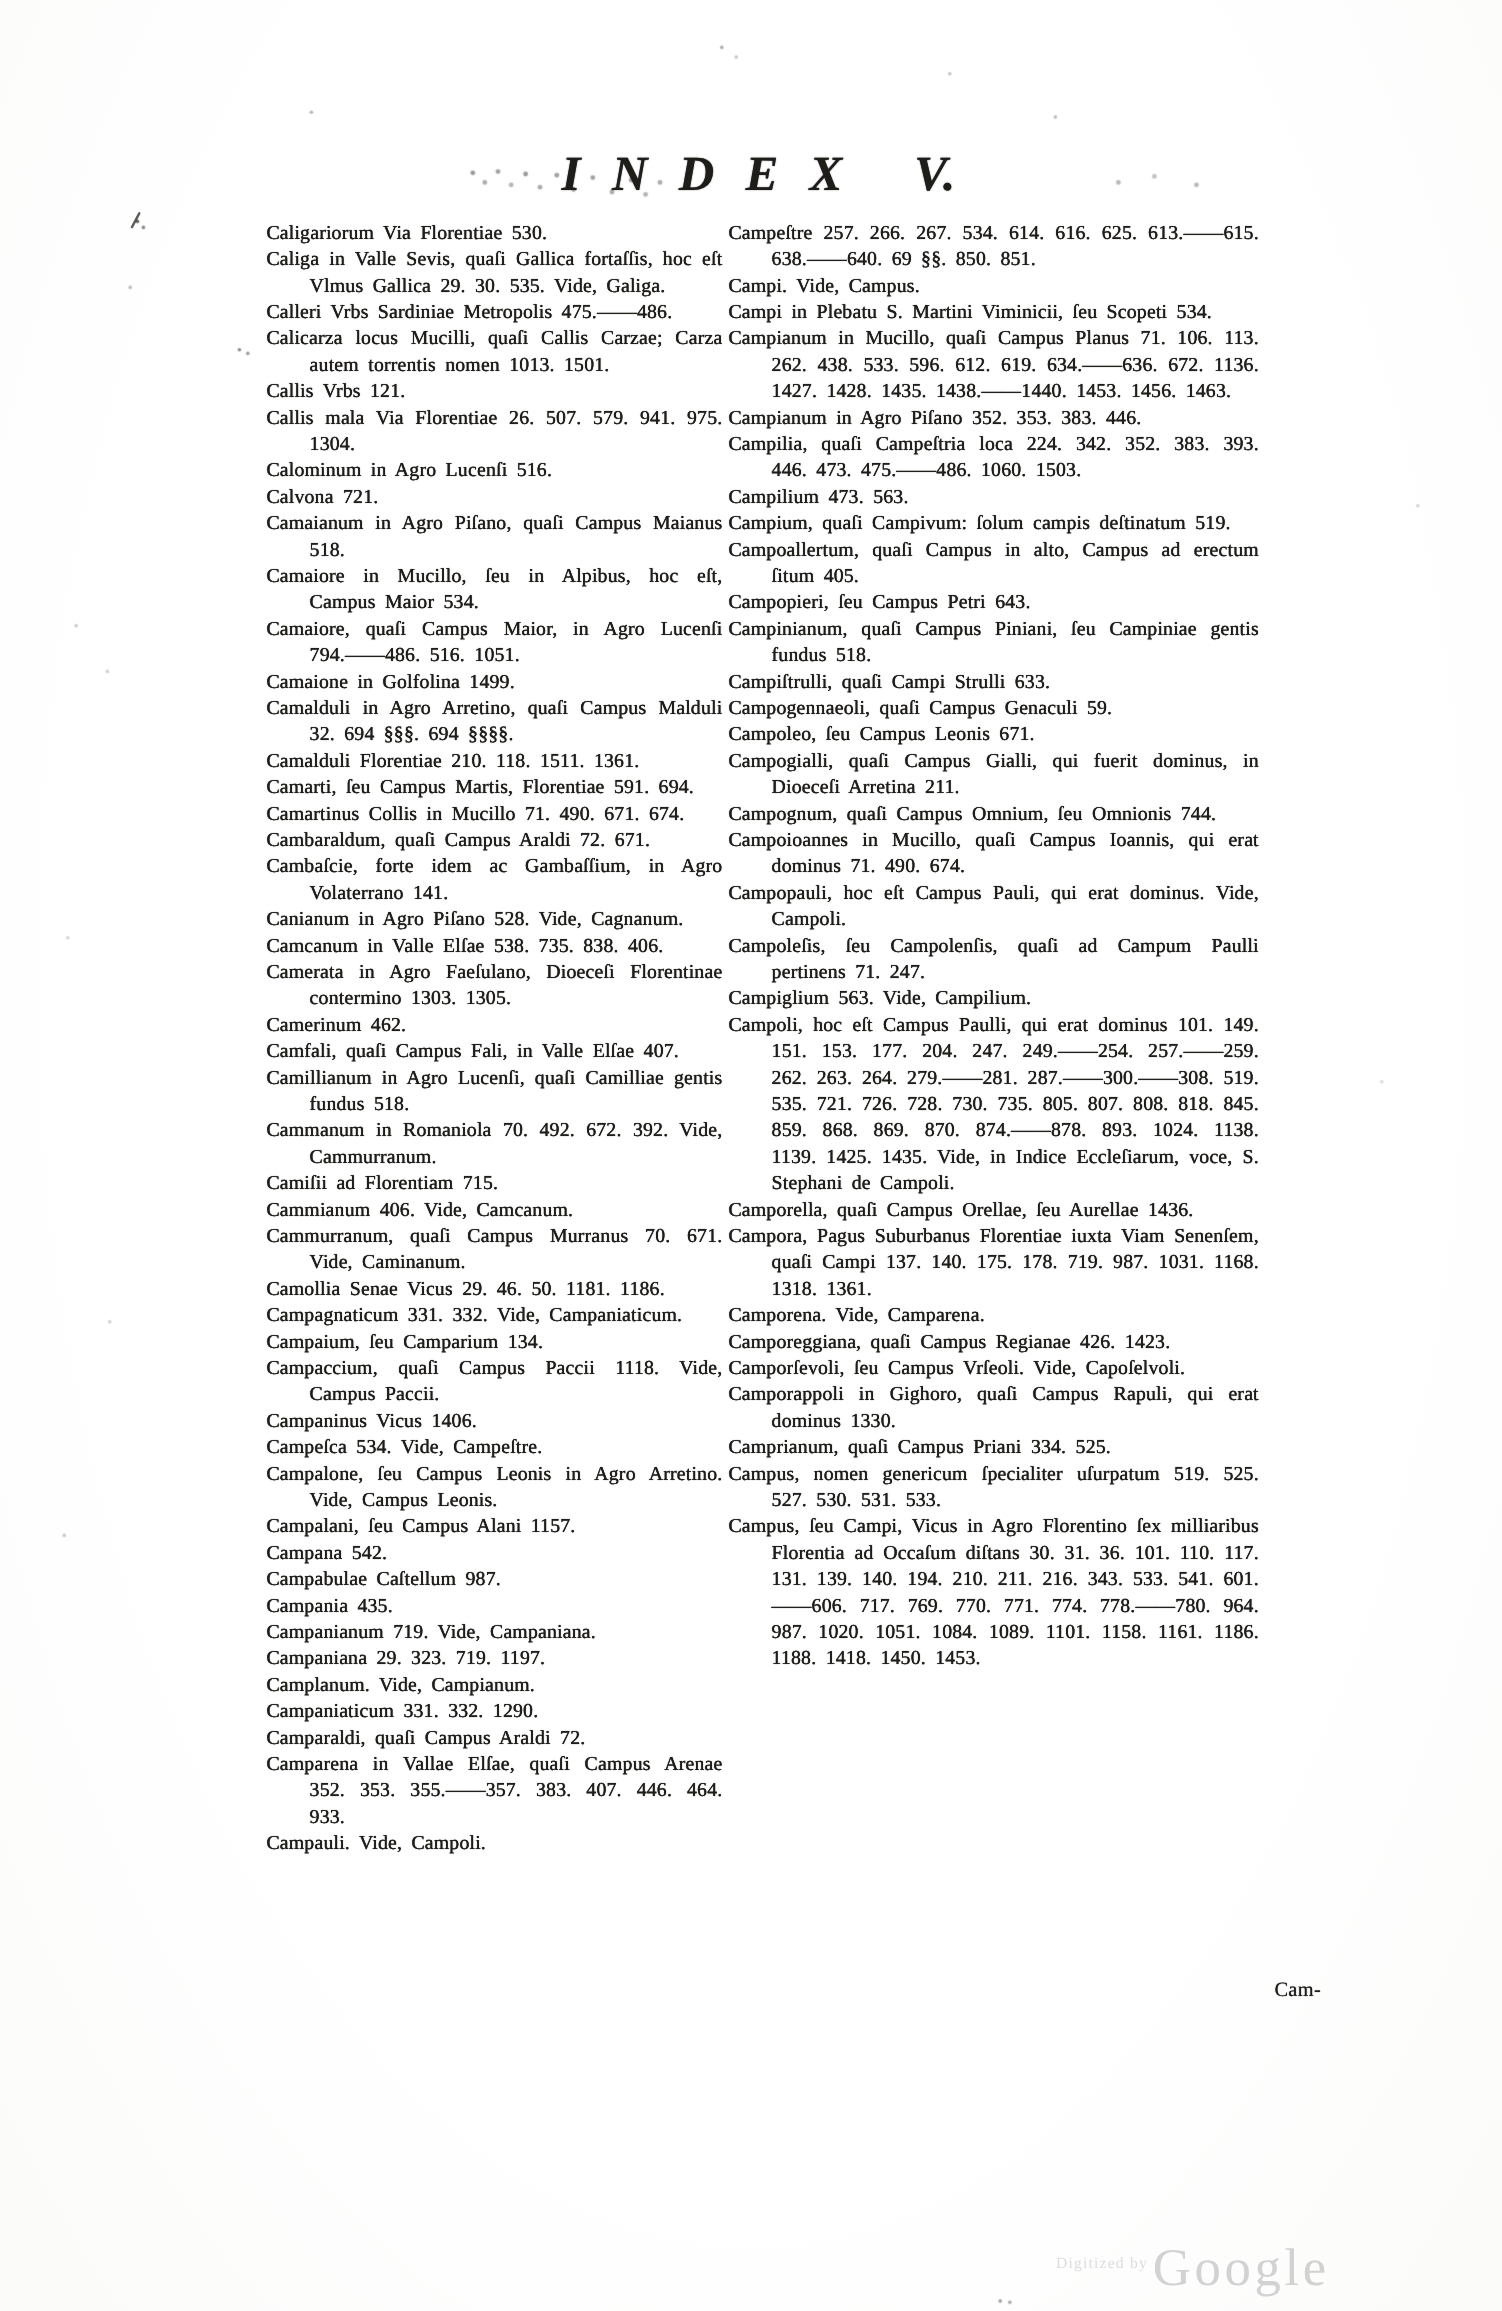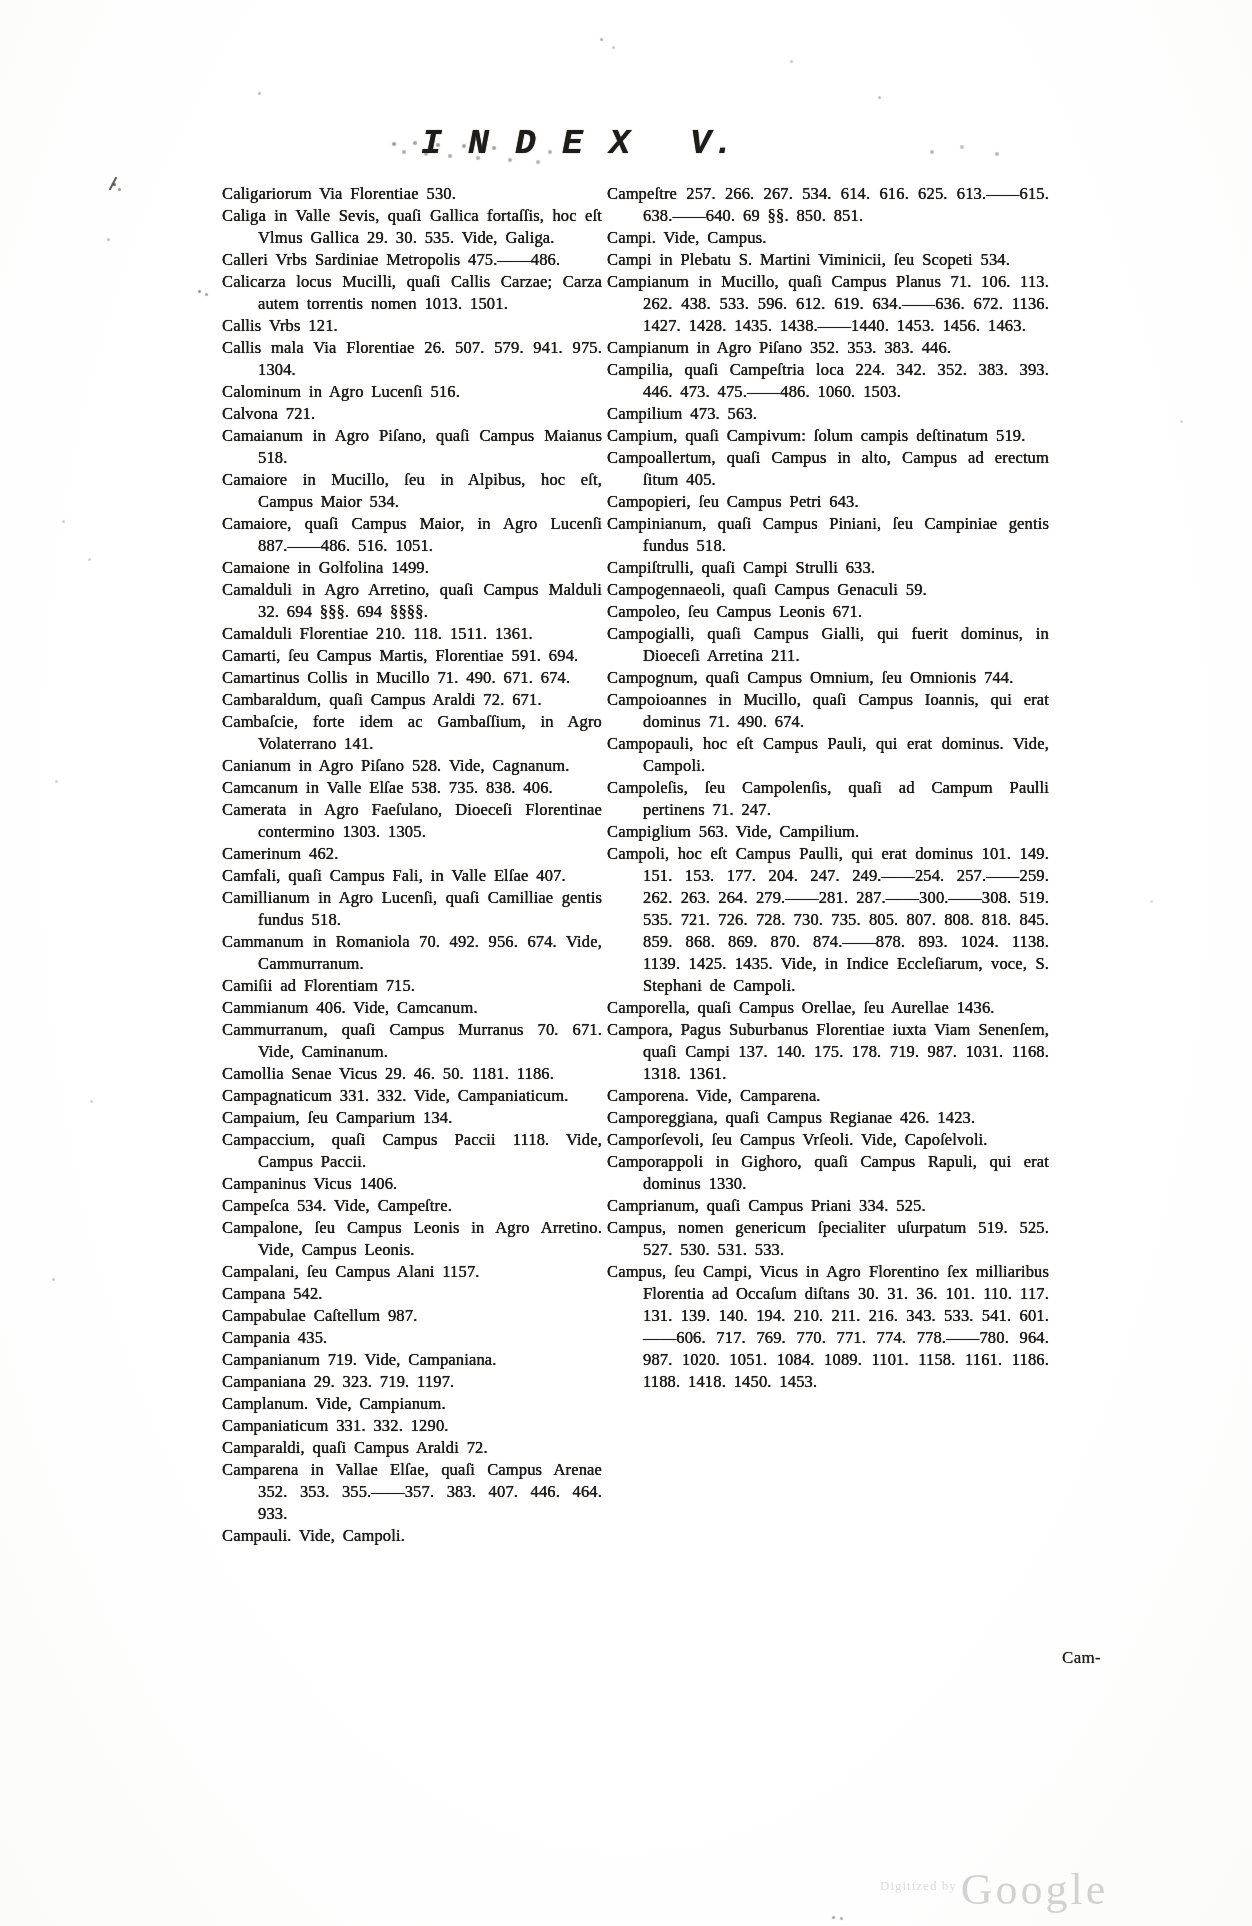--- a/index.html
+++ b/index.html
@@ -7,26 +7,25 @@
     position:relative;
     width:1252px;height:1926px;
     margin:0 auto;
     background:radial-gradient(ellipse at 50% 42%, #ffffff 62%, #fbfbfa 100%);
     overflow:hidden;
     font-family:"Liberation Serif", serif;
     color:#1f1d1a;
   }
   
   .header{
-    position:absolute;left:421px;top:124px;
+    position:absolute;left:468px;top:124px;
     font-style:italic;font-weight:bold;
-    font-size:35px;line-height:40px;
+    font-size:41px;line-height:40px;
     white-space:nowrap;
     text-shadow:0 0 1px rgba(25,23,20,.85);
-    font-family:Liberation Mono, monospace;
   }
   .header .t-word{letter-spacing:26px;}
   .header .t-num{margin-left:34px;letter-spacing:2px;}
   
   .col{position:absolute;top:183px;}
   .col-left{left:222px;width:380px;}
   .col-right{left:607px;width:442px;}
   .col p{
     margin:0;
     padding-left:36px;text-indent:-36px;
@@ -125,21 +124,21 @@
       <p class="entry">Callis mala Via Florentiae 26. 507. 579. 941. 975. 1304.</p>
 
       <p class="entry">Calominum in Agro Lucenſi 516.</p>
 
       <p class="entry">Calvona 721.</p>
 
       <p class="entry">Camaianum in Agro Piſano, quaſi Campus Maianus 518.</p>
 
       <p class="entry">Camaiore in Mucillo, ſeu in Alpibus, hoc eſt, Campus Maior 534.</p>
 
-      <p class="entry">Camaiore, quaſi Campus Maior, in Agro Lucenſi 887.——486. 516. 1051.</p>
+      <p class="entry">Camaiore, quaſi Campus Maior, in Agro Lucenſi 794.——486. 516. 1051.</p>
 
       <p class="entry">Camaione in Golfolina 1499.</p>
 
       <p class="entry">Camalduli in Agro Arretino, quaſi Campus Malduli 32. 694 §§§. 694 §§§§.</p>
 
       <p class="entry">Camalduli Florentiae 210. 118. 1511. 1361.</p>
 
       <p class="entry">Camarti, ſeu Campus Martis, Florentiae 591. 694.</p>
 
       <p class="entry">Camartinus Collis in Mucillo 71. 490. 671. 674.</p>
@@ -153,21 +152,21 @@
       <p class="entry">Camcanum in Valle Elſae 538. 735. 838. 406.</p>
 
       <p class="entry">Camerata in Agro Faeſulano, Dioeceſi Florentinae contermino 1303. 1305.</p>
 
       <p class="entry">Camerinum 462.</p>
 
       <p class="entry">Camfali, quaſi Campus Fali, in Valle Elſae 407.</p>
 
       <p class="entry">Camillianum in Agro Lucenſi, quaſi Camilliae gentis fundus 518.</p>
 
-      <p class="entry">Cammanum in Romaniola 70. 492. 956. 674. Vide, Cammurranum.</p>
+      <p class="entry">Cammanum in Romaniola 70. 492. 672. 392. Vide, Cammurranum.</p>
 
       <p class="entry">Camiſii ad Florentiam 715.</p>
 
       <p class="entry">Cammianum 406. Vide, Camcanum.</p>
 
       <p class="entry">Cammurranum, quaſi Campus Murranus 70. 671. Vide, Caminanum.</p>
 
       <p class="entry">Camollia Senae Vicus 29. 46. 50. 1181. 1186.</p>
 
       <p class="entry">Campagnaticum 331. 332. Vide, Campaniaticum.</p>

